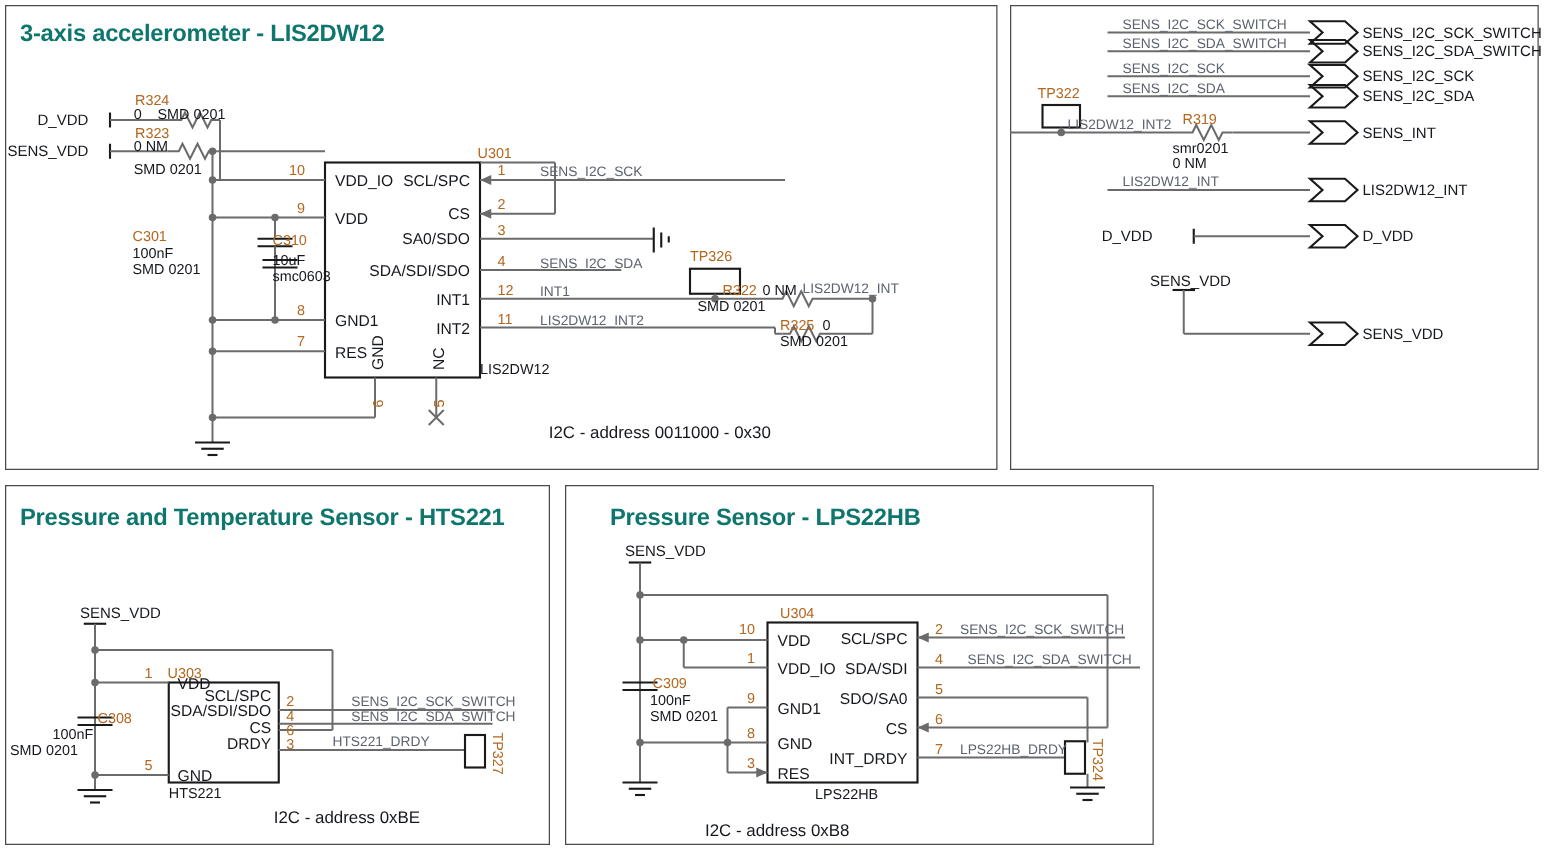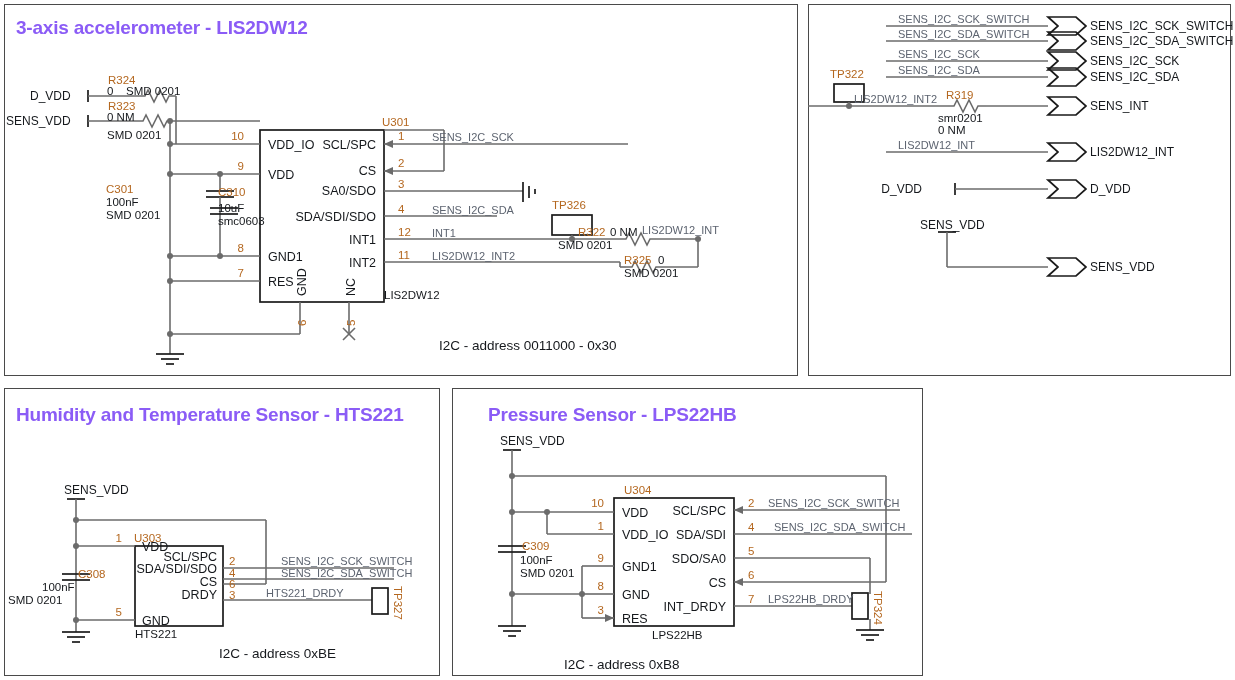--- a/index.html
+++ b/index.html
@@ -1,20 +1,20 @@
 <!DOCTYPE html>
 <html><head>
 <meta charset="utf-8">
 <title>Sensors Schematic</title>
 <style>
   html,body{margin:0;padding:0;background:#ffffff;}
   body{width:1235px;height:680px;position:relative;overflow:hidden;
        font-family:"Liberation Sans",sans-serif;color:#1a1a1a;}
   .panel{position:absolute;border:1.5px solid #4a4a4a;background:#fff;box-sizing:border-box;}
-  .ttl{position:absolute;font-weight:bold;font-size:19px;color:#8b5cf6;letter-spacing:-0.2px;line-height:22px;}
+  .ttl{position:absolute;font-weight:bold;font-size:19px;color:#0f766e;letter-spacing:-0.2px;line-height:22px;}
   .svgwrap{position:absolute;left:0;top:0;}
   svg{display:block;overflow:visible;}
   .wire{stroke:#6b6b6b;stroke-width:1.6;fill:none;}
   .body{stroke:#1a1a1a;stroke-width:1.7;fill:none;}
   .jdot{fill:#6b6b6b;}
   .netlbl{font-size:11px;fill:#5d6470;font-family:"Liberation Sans",sans-serif;}
   .pinnum{font-size:11.5px;fill:#b4671f;font-family:"Liberation Sans",sans-serif;}
   .pinname{font-size:12.5px;fill:#15181c;font-family:"Liberation Sans",sans-serif;}
   .refdes{font-size:11.5px;fill:#b4671f;font-family:"Liberation Sans",sans-serif;}
   .devname{font-size:11.5px;fill:#15181c;font-family:"Liberation Sans",sans-serif;}
@@ -251,21 +251,21 @@
     <text class="port" x="114" y="189" text-anchor="end">D_VDD</text>
     <text class="port" x="282" y="189">D_VDD</text>
 
     <text class="port" x="112" y="225">SENS_VDD</text>
     <text class="port" x="282" y="267">SENS_VDD</text>
   </svg>
 </div>
 
 <div class="panel" style="left:4px;top:388px;width:436px;height:288px;">
 </div>
-<div class="ttl" style="left:16px;top:404px;width:390px;">Humidity and Temperature Sensor - HTS221</div>
+<div class="ttl" style="left:16px;top:404px;width:390px;">Pressure and Temperature Sensor - HTS221</div>
 
 <div class="svgwrap" style="left:4px;top:388px;width:436px;height:288px;">
 <svg width="436" height="288" viewBox="0 0 436 288">
 
   <rect class="body" x="131" y="158" width="88" height="80"></rect>
 
   <line class="pw" x1="63" y1="111" x2="81" y2="111"></line>
   <line class="wire" x1="72" y1="111" x2="72" y2="232"></line>
   <line class="wire" x1="72" y1="132" x2="262" y2="132"></line>
   <line class="wire" x1="262" y1="132" x2="262" y2="196"></line>

